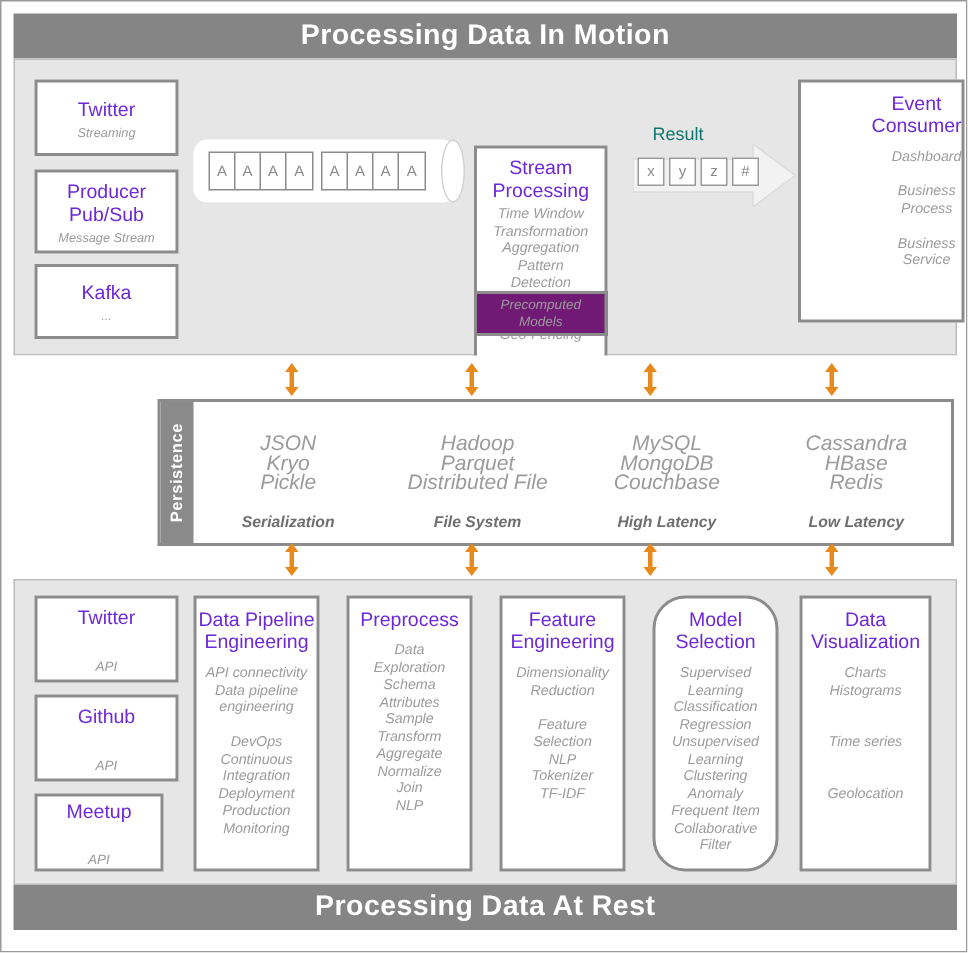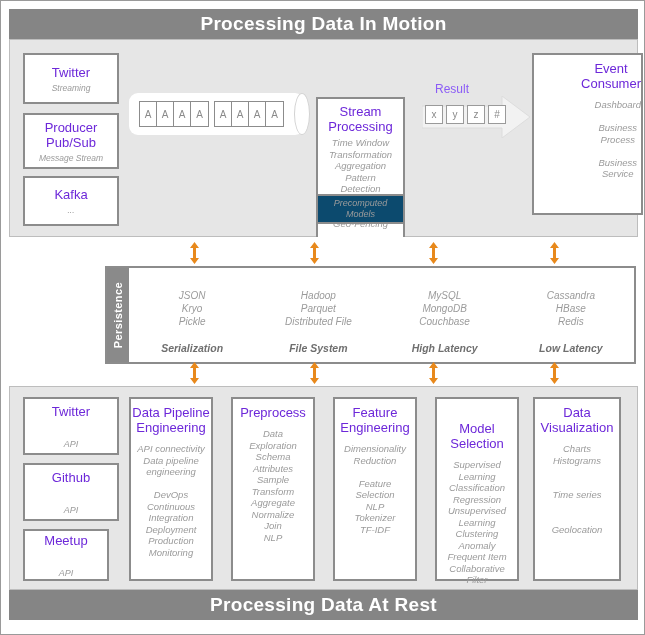--- a/index.html
+++ b/index.html
@@ -84,21 +84,21 @@
 
   
   #stream-proc {
     left: 315px; top: 52px; width: 89px; height: 143px;
     padding-top: 5px;
     margin-top: 44px;
   }
   #stream-proc .items { margin-top: 3px; }
   #precomputed {
     left: 315px; top: 193px; width: 89px; height: 30px;
-    background: #0c4a6e;
+    background: #701a75;
     justify-content: center;
   }
   #precomputed .sub { font-size: 9px; line-height: 11px; }
 
   
   #event-consumer {
     left: 531px; top: 52px; width: 111px; height: 162px;
     padding-top: 6px;
     align-items: flex-end;
   }
@@ -141,21 +141,21 @@
   #result-arrow {
     position: absolute;
     left: 421px; top: 95px;
     width: 108px; height: 42px;
   }
   #result-arrow svg { display: block; }
   #result-label {
     position: absolute;
     left: 434px; top: 81px;
     font-size: 12px;
-    color: #8b5cf6;
+    color: #0f766e;
   }
   #result-cells {
     position: absolute;
     left: 424px; top: 104px;
     display: flex; gap: 3px;
   }
   #result-cells .rcell {
     width: 18px; height: 19px;
     border: 1.5px solid #9a9a9a;
     background: #ffffff;
@@ -194,21 +194,21 @@
   .pcol {
     flex: 1;
     display: flex;
     flex-direction: column;
     align-items: center;
     justify-content: flex-start;
     padding-top: 21px;
     position: relative;
   }
   .pcol .pitems {
-    font-size: 10px;
+    font-size: 14px;
     font-style: italic;
     line-height: 13px;
     color: #9b9b9b;
     text-align: center;
     white-space: pre-line;
   }
   .pcol .plabel {
     position: absolute;
     bottom: 8px;
     font-size: 10.5px;
@@ -222,21 +222,21 @@
 
   
   #b-twitter { left: 22px;  top: 396px; width: 96px; height: 58px; justify-content: center; }
   #b-github  { left: 22px;  top: 462px; width: 96px; height: 58px; justify-content: center; }
   #b-meetup  { left: 22px;  top: 528px; width: 86px; height: 52px; justify-content: center; }
   #b-twitter .sub, #b-github .sub, #b-meetup .sub { margin-top: 20px; font-size: 9px; }
 
   #b-pipeline { left: 128px; top: 396px; width: 84px; height: 184px; padding-top: 6px; }
   #b-preproc  { left: 230px; top: 396px; width: 84px; height: 184px; padding-top: 6px; }
   #b-feature  { left: 332px; top: 396px; width: 84px; height: 184px; padding-top: 6px; }
-  #b-model    { left: 434px; top: 396px; width: 84px; height: 184px; padding-top: 22px; }
+  #b-model    { left: 434px; top: 396px; width: 84px; height: 184px; padding-top: 6px; border-radius: 22px; }
   #b-dataviz  { left: 532px; top: 396px; width: 88px; height: 184px; padding-top: 6px; }
   #b-pipeline .items, #b-preproc .items, #b-feature .items,
   #b-model .items, #b-dataviz .items { margin-top: 8px; }
 </style>
 </head>
 <body>
 
 <div id="diagram">
 
   <div class="banner" id="banner-top">Processing Data In Motion</div>

